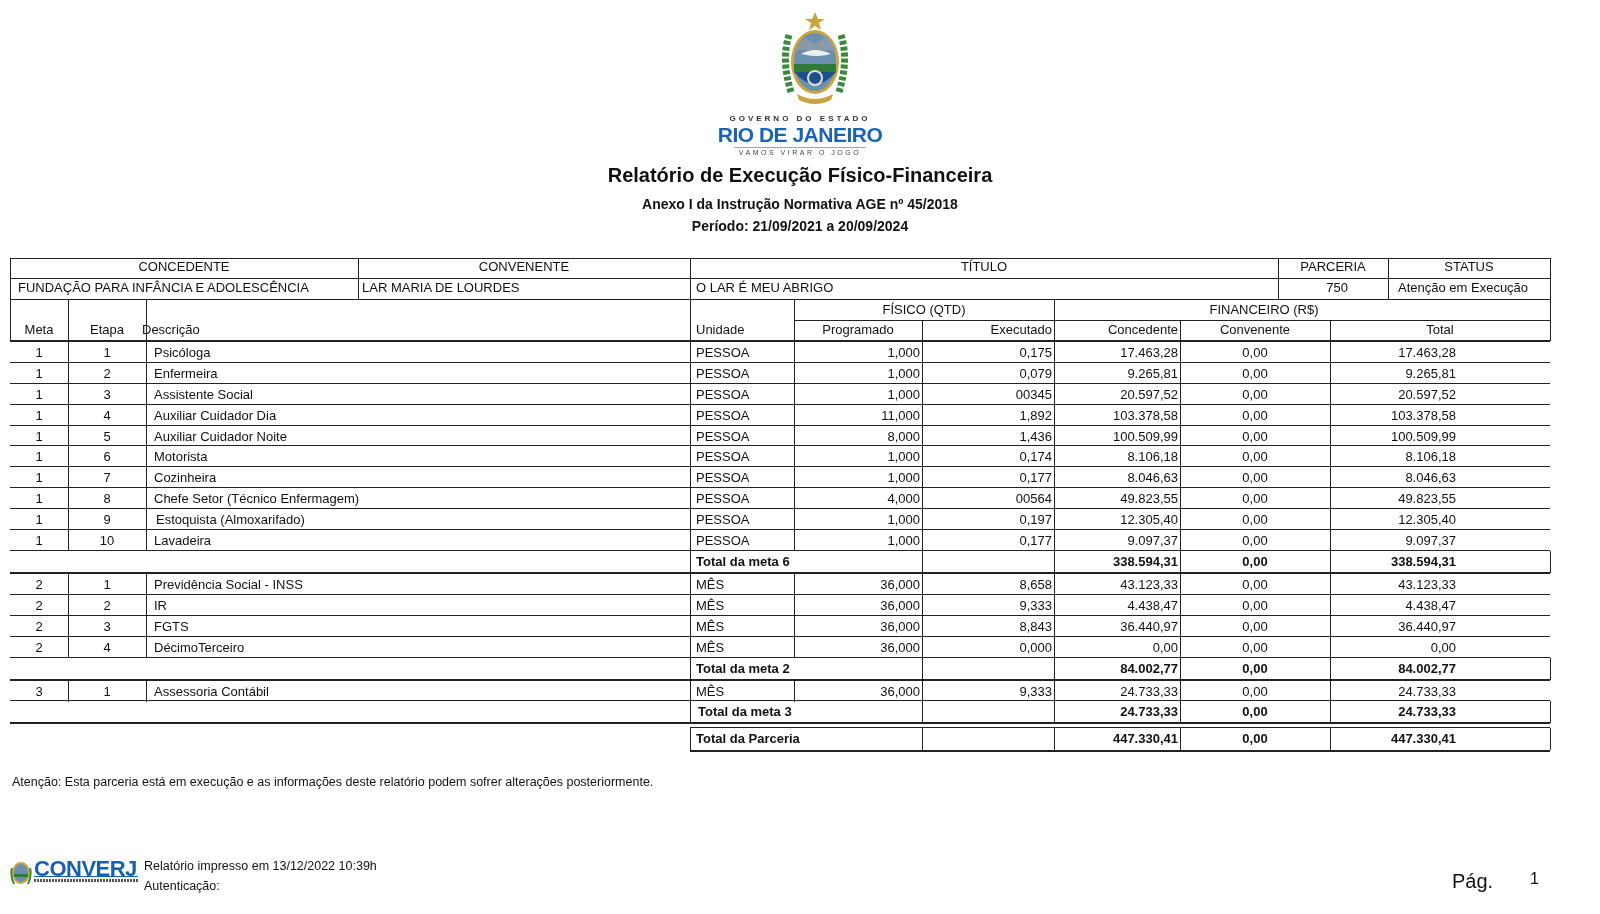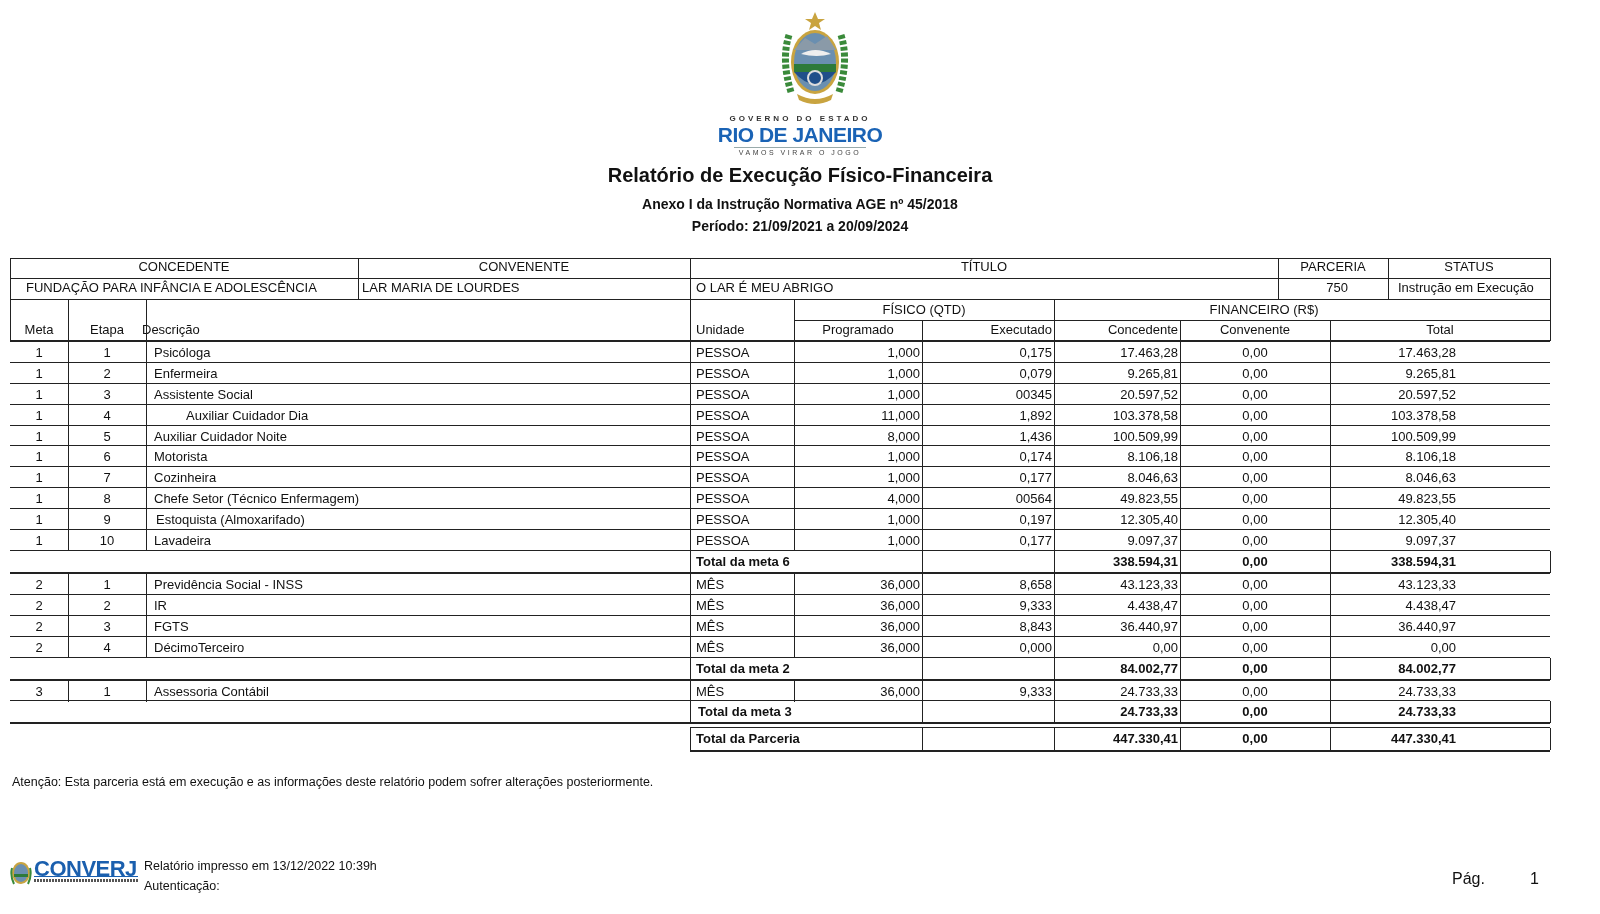--- a/index.html
+++ b/index.html
@@ -35,21 +35,21 @@
   #attention { left:12px; top:775px; font-size:12.5px; }
   #footer-logo { left:10px; top:858px; width:128px; height:30px; }
   #footer-logo .seal { position:absolute; left:0; top:2px; width:22px; height:26px; }
   #footer-logo .name { position:absolute; left:24px; top:-2px; font-size:22px; font-weight:bold;
                        color:#1a5fae; letter-spacing:-0.5px; }
   #footer-logo .sub { position:absolute; left:24px; top:21px; width:104px; height:3px;
                       background:repeating-linear-gradient(90deg,#555 0 2px,#fff 2px 3px); }
   #footer-logo .bar { position:absolute; left:24px; top:18px; width:104px; height:1px; background:#1a5fae; }
   #printed { left:144px; top:859px; font-size:12.5px;text-align:center; }
   #auth { left:144px; top:879px; font-size:12.5px; }
-  #page-label { left:1452px; top:870px; font-size:16px; }
+  #page-label { left:1452px; top:870px; font-size:20px; }
   #page-num { left:1530px; top:870px; font-size:16px; }
 </style>
 </head>
 <body>
 
 <div id="logo" class="abs">
   <svg class="crest" viewBox="0 0 80 100">
     <polygon points="40,2 43,9 50,9 44,13 46,20 40,16 34,20 36,13 30,9 37,9" fill="#c9a440"></polygon>
     <path d="M14,25 Q6,50 16,82 M66,25 Q74,50 64,82" stroke="#3a8a3a" stroke-width="7" fill="none" stroke-dasharray="4 2"></path>
     <ellipse cx="40" cy="52" rx="24" ry="32" fill="#c9a440"></ellipse>
@@ -72,25 +72,25 @@
 <div id="period" class="abs title">Período: 21/09/2021 a 20/09/2024</div>
 
 <div id="grid">
 
   <div class="cell c" style="left:10px;top:258px;width:348px;height:20px;">CONCEDENTE</div>
   <div class="cell c" style="left:358px;top:258px;width:332px;height:20px;">CONVENENTE</div>
   <div class="cell c" style="left:690px;top:258px;width:588px;height:20px;">TÍTULO</div>
   <div class="cell c" style="left:1278px;top:258px;width:110px;height:20px;">PARCERIA</div>
   <div class="cell c" style="left:1388px;top:258px;width:162px;height:20px;">STATUS</div>
 
-  <div class="cell l" style="left:10px;top:279px;width:348px;height:20px;margin-left:8px;">FUNDAÇÃO PARA INFÂNCIA E ADOLESCÊNCIA</div>
+  <div class="cell l" style="left:10px;top:279px;width:348px;height:20px;">FUNDAÇÃO PARA INFÂNCIA E ADOLESCÊNCIA</div>
   <div class="cell l" style="left:358px;top:279px;width:332px;height:20px;padding-left:4px;">LAR MARIA DE LOURDES</div>
   <div class="cell l" style="left:690px;top:279px;width:588px;height:20px;padding-left:6px;">O LAR É MEU ABRIGO</div>
   <div class="cell r" style="left:1278px;top:279px;width:110px;height:20px;padding-right:40px;">750</div>
-  <div class="cell l" style="left:1388px;top:279px;width:162px;height:20px;padding-left:10px;">Instrução em Execução</div>
+  <div class="cell l" style="left:1388px;top:279px;width:162px;height:20px;padding-left:10px;">Atenção em Execução</div>
 
   <div class="cell c" style="left:794px;top:301px;width:260px;height:19px;">FÍSICO (QTD)</div>
   <div class="cell c" style="left:1054px;top:301px;width:420px;height:19px;">FINANCEIRO (R$)</div>
 
   <div class="cell c" style="left:10px;top:321px;width:58px;height:19px;">Meta</div>
   <div class="cell c" style="left:68px;top:321px;width:78px;height:19px;">Etapa</div>
   <div class="cell l" style="left:134px;top:321px;width:544px;height:19px;">Descrição</div>
   <div class="cell l" style="left:690px;top:321px;width:104px;height:19px;padding-left:6px;">Unidade</div>
   <div class="cell c" style="left:794px;top:321px;width:128px;height:19px;">Programado</div>
   <div class="cell r" style="left:922px;top:321px;width:132px;height:19px;">Executado</div>
@@ -174,21 +174,21 @@
       <div class="vl" style="left:690px;top:384px;height:21px;"></div>
       <div class="vl" style="left:794px;top:384px;height:21px;"></div>
       <div class="vl" style="left:922px;top:384px;height:21px;"></div>
       <div class="vl" style="left:1054px;top:384px;height:21px;"></div>
       <div class="vl" style="left:1180px;top:384px;height:21px;"></div>
       <div class="vl" style="left:1330px;top:384px;height:21px;"></div>
       <div class="hl" style="left:10px;top:404px;width:1540px;"></div>
       <div style="position:absolute;left:0;top:0;">
         <div class="cell c" style="left:10px;top:405px;width:58px;height:21px;line-height:21px;">1</div>
         <div class="cell c" style="left:68px;top:405px;width:78px;height:21px;line-height:21px;">4</div>
-        <div class="cell l" style="left:146px;top:405px;width:544px;height:21px;line-height:21px;margin-left:32px;">Auxiliar Cuidador Dia</div>
+        <div class="cell l" style="left:146px;top:405px;width:544px;height:21px;line-height:21px;">Auxiliar Cuidador Dia</div>
         <div class="cell l" style="left:690px;top:405px;width:104px;height:21px;line-height:21px;padding-left:6px;">PESSOA</div>
         <div class="cell r" style="left:794px;top:405px;width:128px;height:21px;line-height:21px;">11,000</div>
         <div class="cell r" style="left:922px;top:405px;width:132px;height:21px;line-height:21px;">1,892</div>
         <div class="cell r" style="left:1054px;top:405px;width:126px;height:21px;line-height:21px;">103.378,58</div>
         <div class="cell c" style="left:1180px;top:405px;width:150px;height:21px;line-height:21px;">0,00</div>
         <div class="cell r" style="left:1330px;top:405px;width:220px;height:21px;line-height:21px;padding-right:94px;">103.378,58</div>
       </div>
       <div class="vl" style="left:68px;top:405px;height:21px;"></div>
       <div class="vl" style="left:146px;top:405px;height:21px;"></div>
       <div class="vl" style="left:690px;top:405px;height:21px;"></div>

